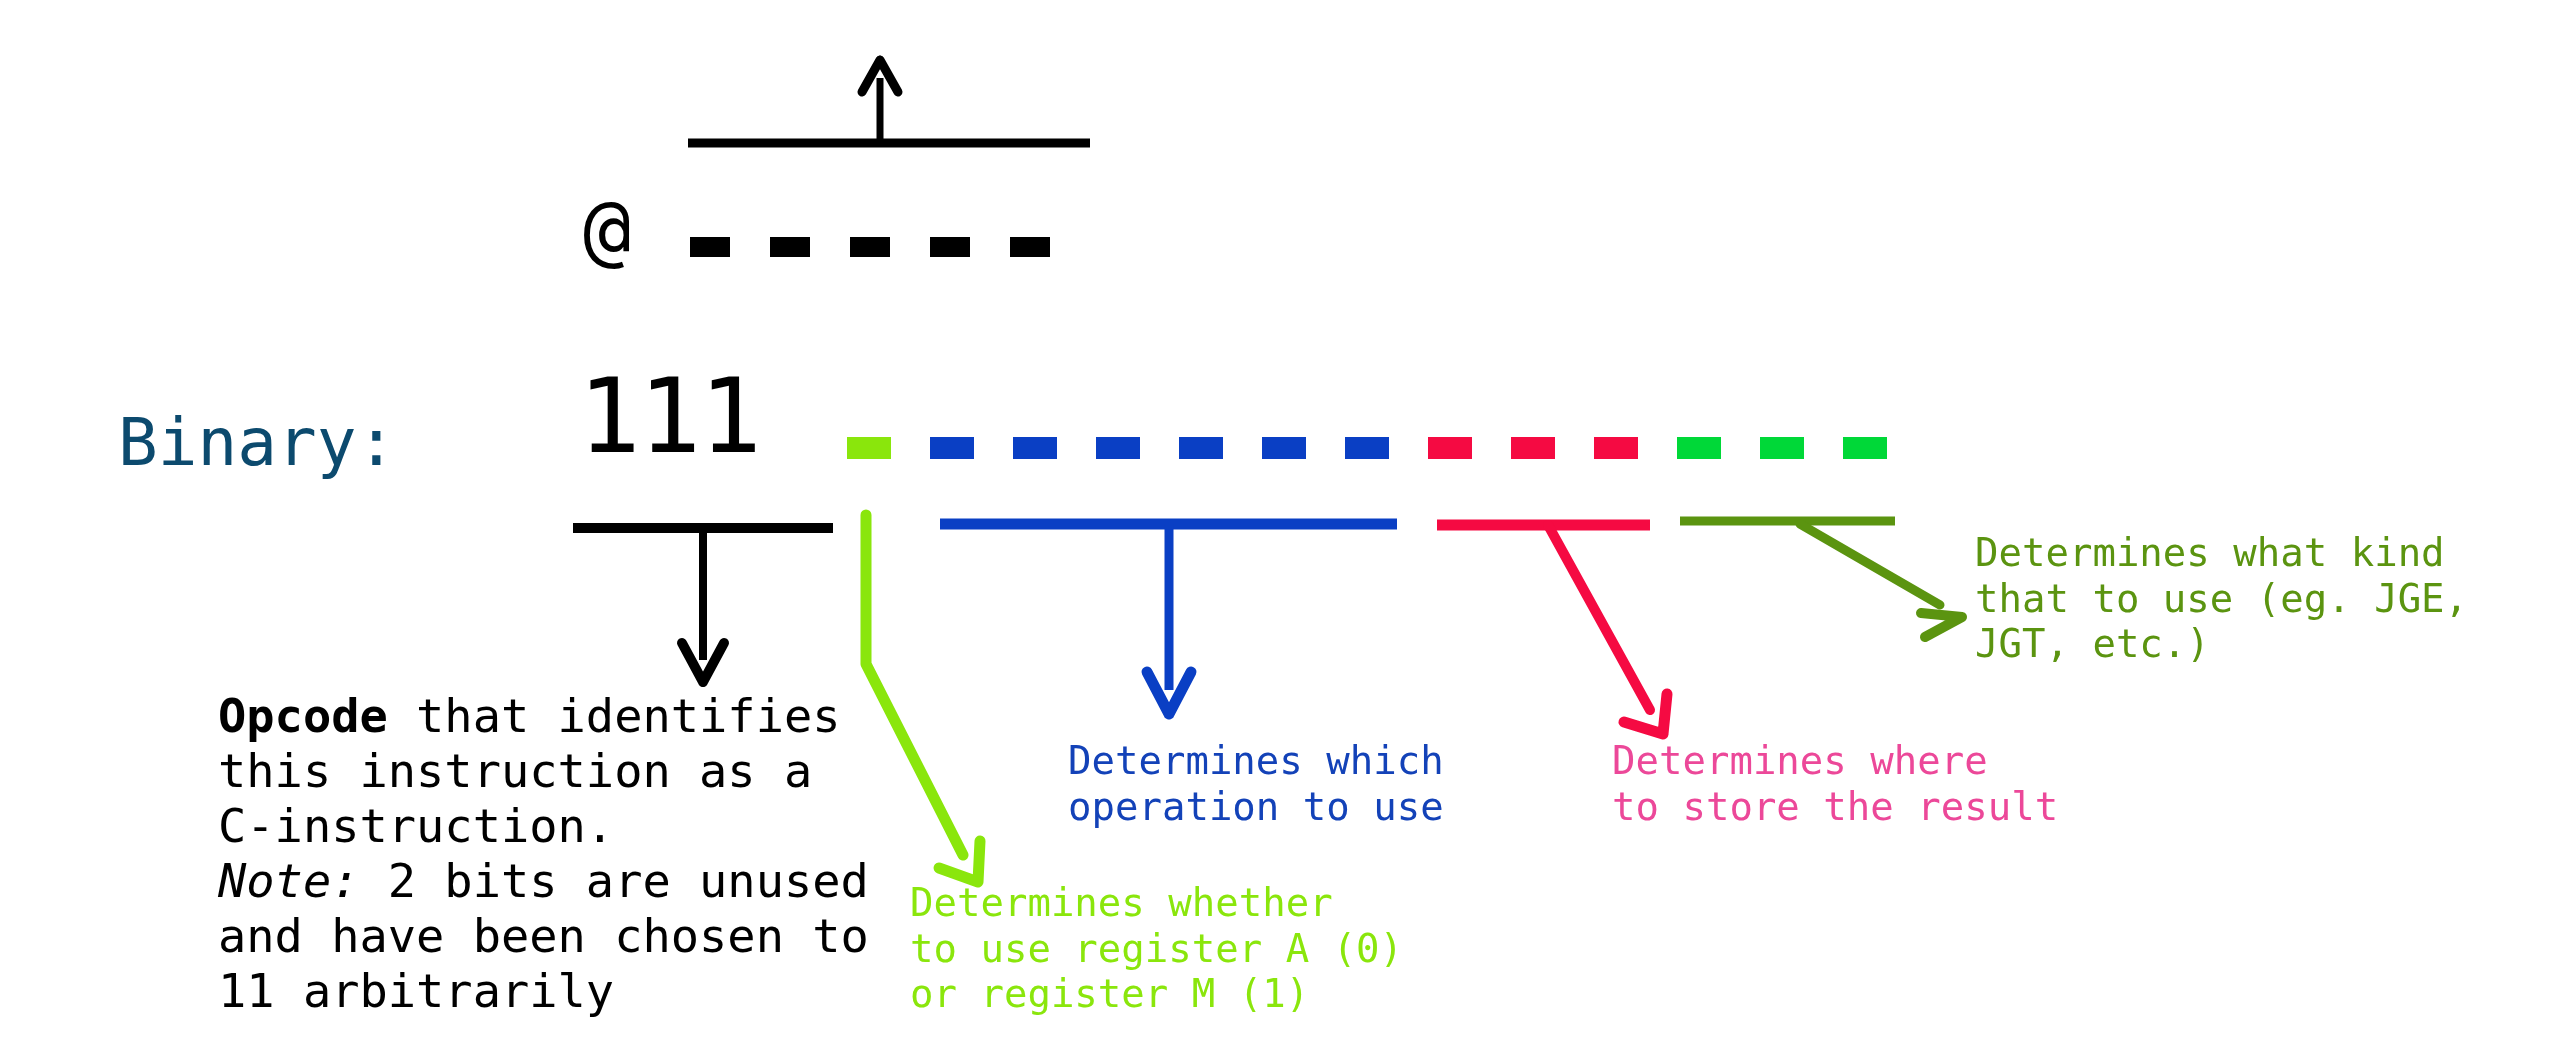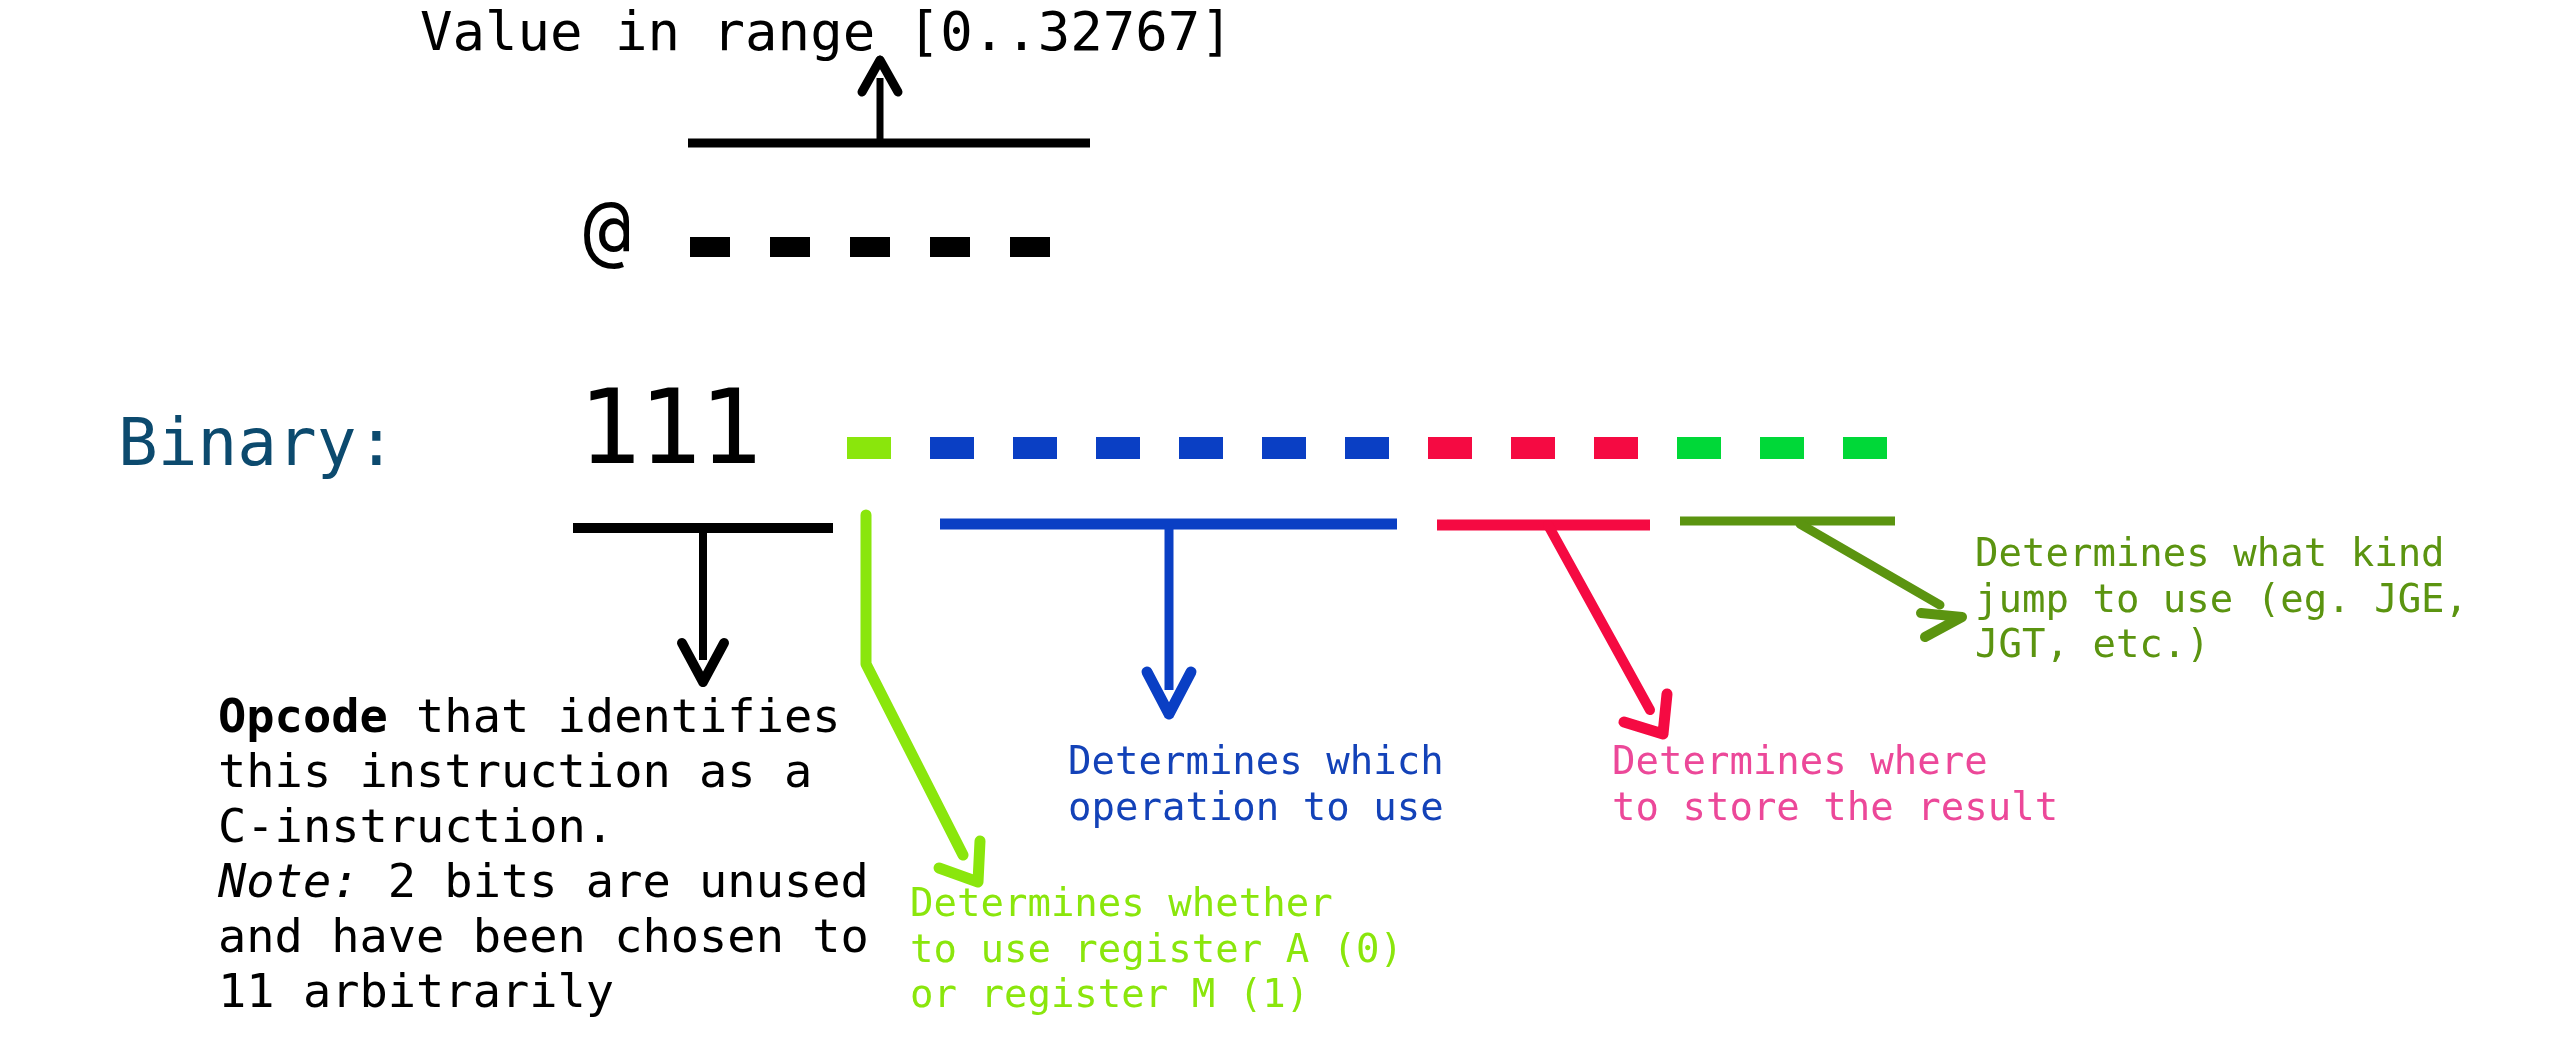--- a/index.html
+++ b/index.html
@@ -4,35 +4,34 @@
 <style>
   html,body{margin:0;padding:0;background:#fff;}
   #stage{position:relative;width:2567px;height:1048px;background:#ffffff;overflow:hidden;
          font-family:"DejaVu Sans Mono","Liberation Mono",monospace;}
   .txt{position:absolute;white-space:pre;line-height:1.17;letter-spacing:0;}
   svg.lay{position:absolute;left:0;top:0;width:2567px;height:1048px;pointer-events:none;}
   #title{left:420px;top:0px;font-size:54px;color:#000;}
   #asm-label{left:4px;top:190px;font-size:66px;color:#000;}
   #asm-at{left:583px;top:182px;font-size:80px;color:#000;}
   #bin-label{left:118px;top:404px;font-size:66px;color:#0c4a6e;}
-  #bin-bits{left:578px;top:367px;font-size:104px;color:#000;letter-spacing:-2px;}
+  #bin-bits{left:578px;top:356px;font-size:104px;color:#000;letter-spacing:-2px;}
   #opcode-note{left:218px;top:688px;font-size:47px;color:#000;}
   #opcode-note b{font-weight:bold;}
   #opcode-note i{font-style:italic;}
   #a-bit-note{left:910px;top:880px;font-size:39px;color:#8ae60c;}
   #comp-note{left:1068px;top:738px;font-size:39px;color:#1342b8;}
   #dest-note{left:1612px;top:738px;font-size:39px;color:#ec4899;}
   #jump-note{left:1975px;top:530px;font-size:39px;color:#5b9410;}
 </style>
 </head>
 <body>
 
 <div id="stage">
 
-  <div class="txt" id="title">Value in range [0..32767]</div>
 
 
   <div class="txt" id="asm-at">@</div>
 
   <div class="txt" id="bin-label">Binary:</div>
 
   <div class="txt" id="bin-bits">111</div>
 
   <div class="txt" id="opcode-note"><b>Opcode</b><span> that identifies</span>
 <span>this instruction as a</span>
@@ -45,21 +44,21 @@
 <span>to use register A (0)</span>
 <span>or register M (1)</span></div>
 
   <div class="txt" id="comp-note"><span>Determines which</span>
 <span>operation to use</span></div>
 
   <div class="txt" id="dest-note"><span>Determines where</span>
 <span>to store the result</span></div>
 
   <div class="txt" id="jump-note"><span>Determines what kind</span>
-<span>jump to use (eg. JGE,</span>
+<span>that to use (eg. JGE,</span>
 <span>JGT, etc.)</span></div>
 
   <svg class="lay" viewBox="0 0 2567 1048">
 
     <g>
       <line x1="688" y1="143" x2="1090" y2="143" stroke="#000" stroke-width="9"></line>
       <line x1="880" y1="143" x2="880" y2="78" stroke="#000" stroke-width="7"></line>
       <path d="M880 60 L862 92 M880 60 L898 92" stroke="#000" stroke-width="9" fill="none" stroke-linecap="round"></path>
     </g>
 

